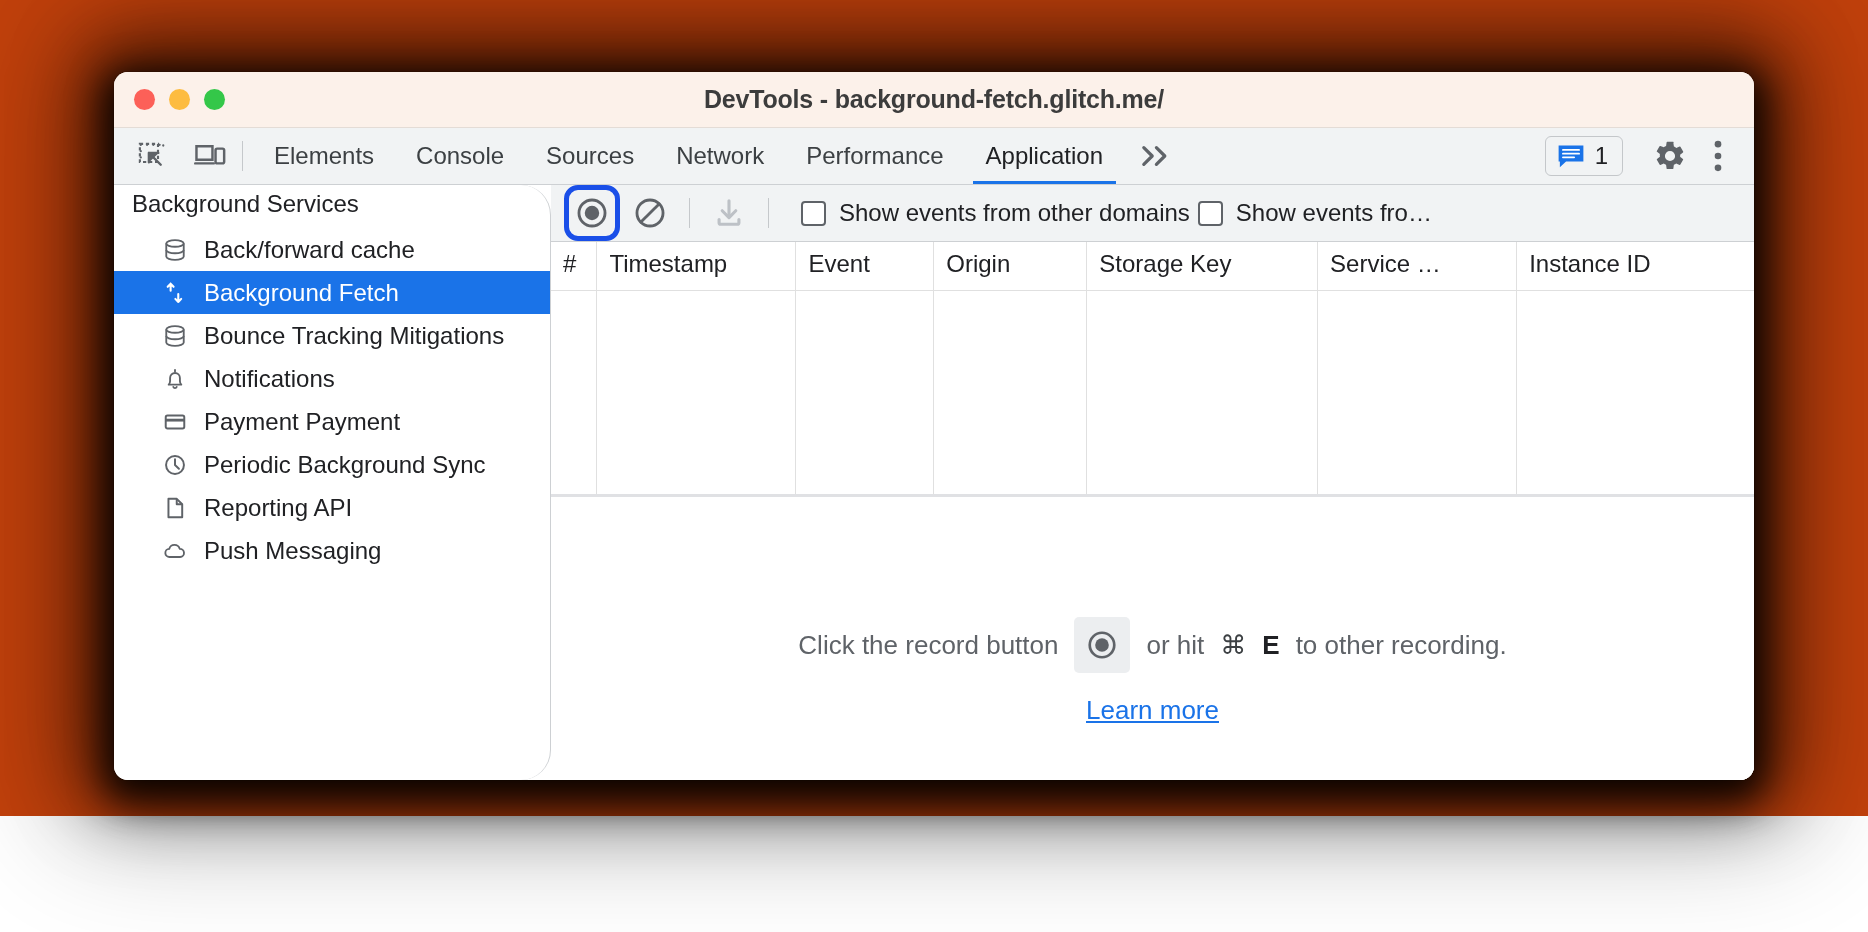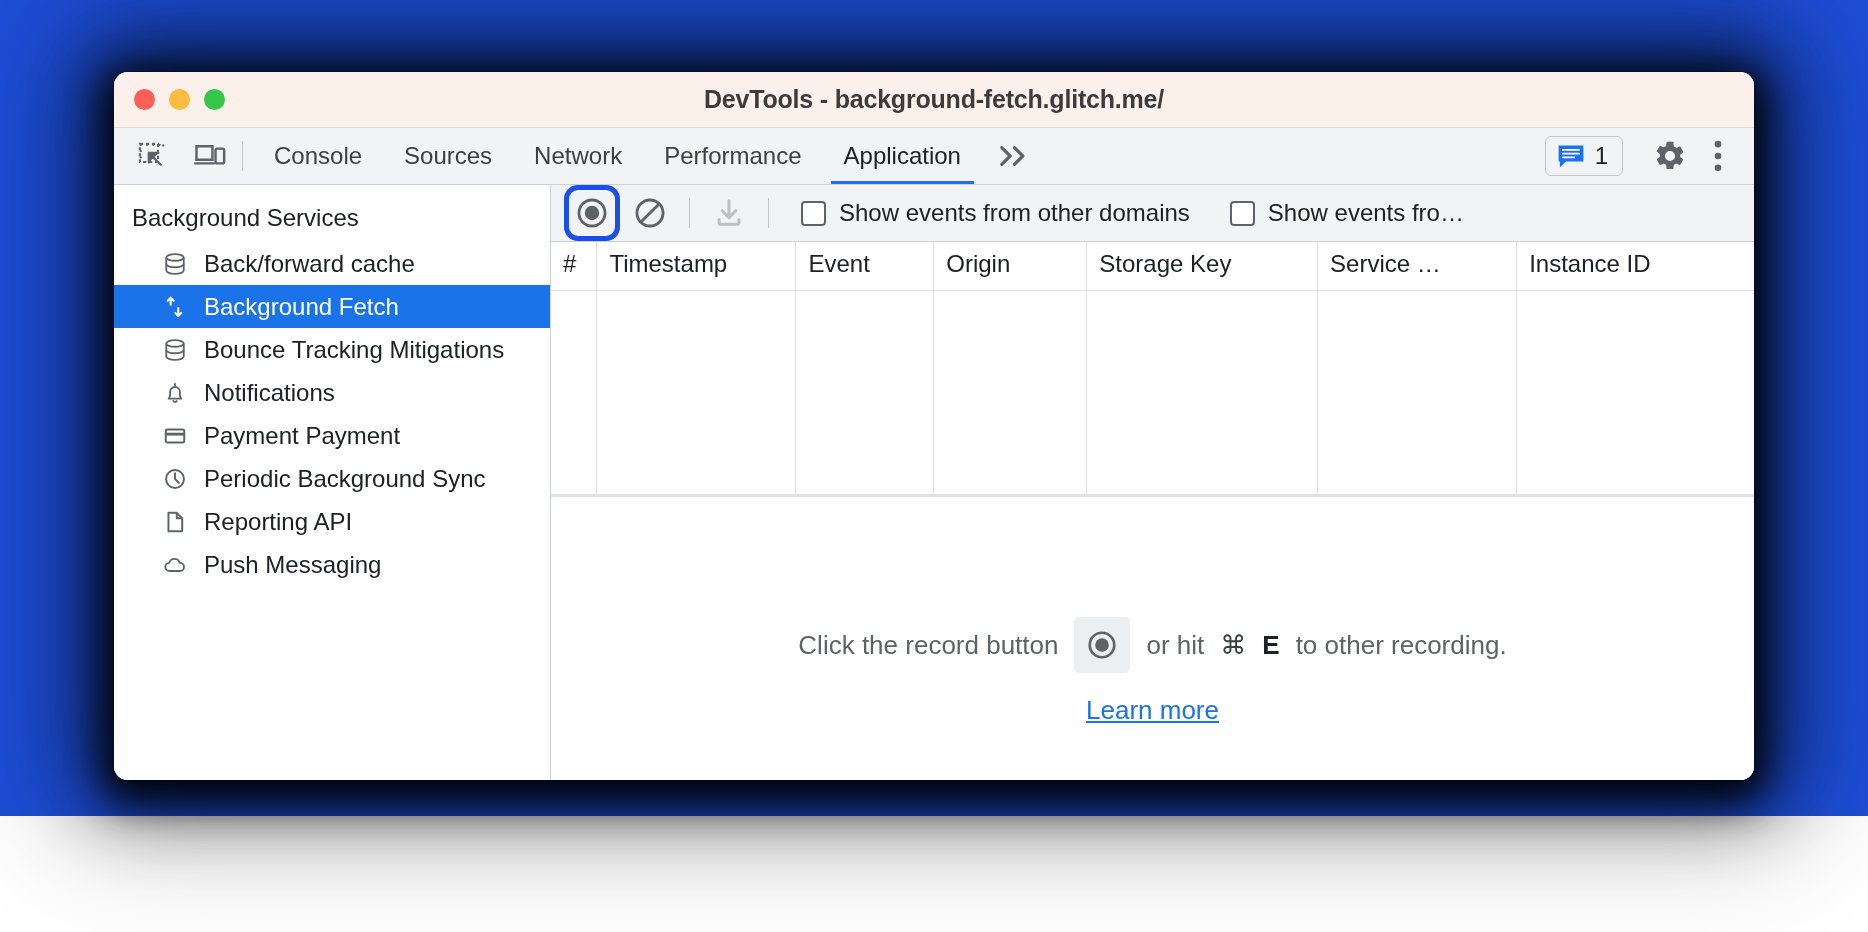--- a/index.html
+++ b/index.html
@@ -10,21 +10,21 @@
     height: 932px;
     background: #ffffff;
     font-family: "Liberation Sans", sans-serif;
     overflow: hidden;
   }
 
   #stage {
     position: relative;
     width: 1868px;
     height: 816px;
-    background: #1d4ed8;
+    background: #c2410c;
   }
 
   
   .window {
     position: absolute;
     left: 114px;
     top: 72px;
     width: 1640px;
     height: 708px;
     border-radius: 14px;
@@ -154,22 +154,22 @@
     min-height: 0;
     background: #ffffff;
   }
 
   
   .sidebar {
     width: 437px;
     flex: 0 0 437px;
     background: #ffffff;
     border-right: 1px solid #cdd0d3;
-    padding-top: 14px;
     overflow: hidden;
+    border-radius: 30px;
   }
   .side-header {
     font-size: 24px;
     color: #202124;
     padding: 5px 0 10px 18px;
   }
   .side-item {
     display: flex;
     align-items: center;
     height: 43px;
@@ -249,21 +249,21 @@
     border: 2px solid #5f6368;
     border-radius: 4px;
     background: #ffffff;
     flex: 0 0 25px;
   }
   .cbx-label {
     font-size: 24px;
     color: #202124;
     white-space: nowrap;
   }
-  .cbx-wrap.second { margin-left: 40px; }
+  .cbx-wrap.second { margin-left: 8px; }
 
   
   .table-wrap {
     flex: 0 0 auto;
     background: #ffffff;
   }
   table.evt {
     border-collapse: collapse;
     width: 100%;
     table-layout: fixed;
@@ -363,20 +363,23 @@
             <svg width="32" height="30" viewBox="0 0 26 22">
               <path d="M2 3h13v11H2z" fill="none" stroke="#5f6368" stroke-width="2"></path>
               <path d="M1 17h15" stroke="#5f6368" stroke-width="2" stroke-linecap="round"></path>
               <rect x="17.5" y="5" width="7" height="12" rx="1.3" fill="none" stroke="#5f6368" stroke-width="2"></rect>
             </svg>
           </span>
         </div>
       </div>
       <div class="vdiv"></div>
       <div class="tabs">
+        <div class="tab">
+            <span>Elements</span>
+          </div>
         <div class="tab">
             <span>Console</span>
           </div>
         <div class="tab">
             <span>Sources</span>
           </div>
         <div class="tab">
             <span>Network</span>
           </div>
         <div class="tab">

